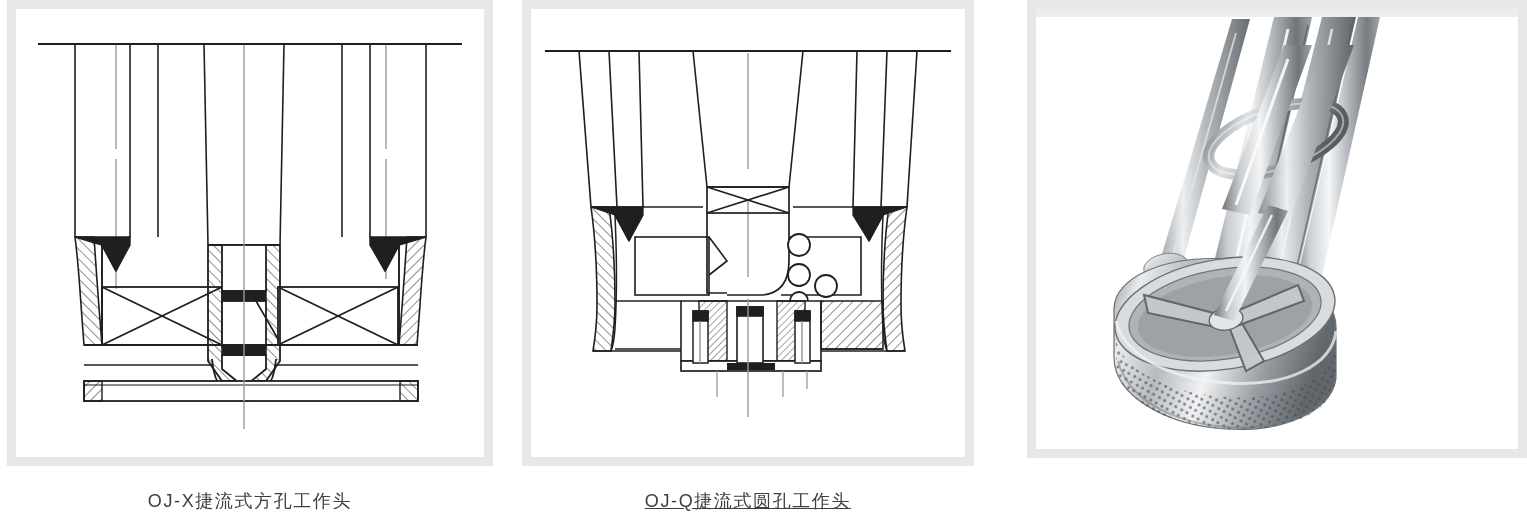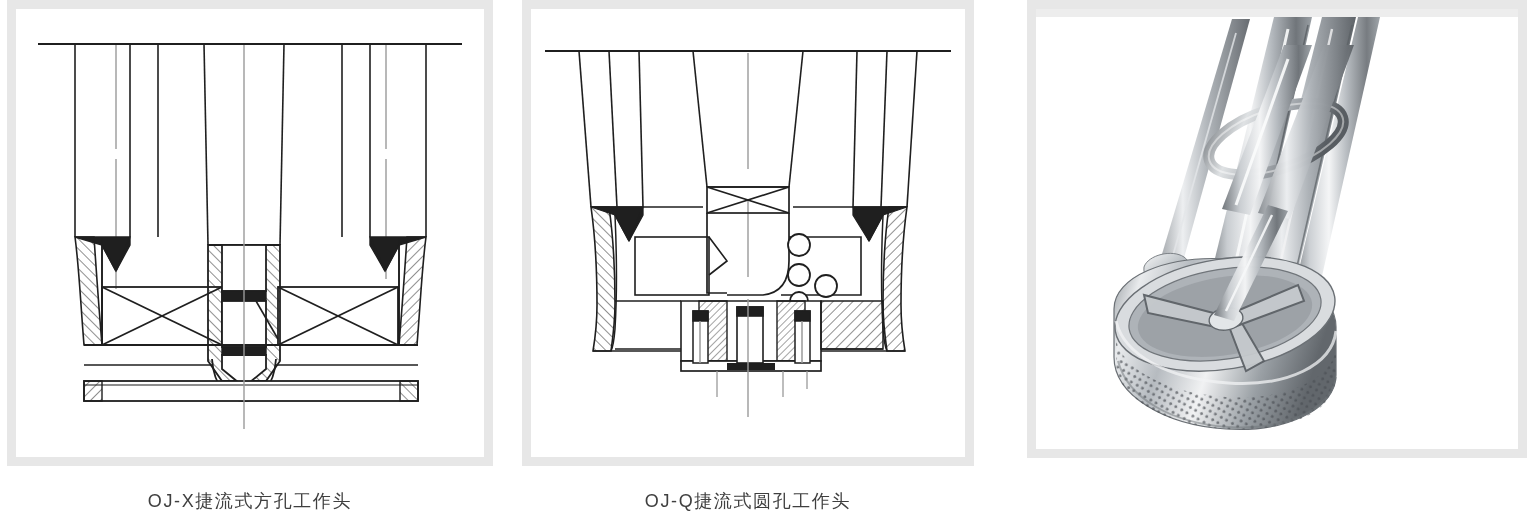--- a/index.html
+++ b/index.html
@@ -53,21 +53,21 @@
   .caption {
     width: 100%;
     text-align: center;
     color: #3f3f3f;
     font-size: 18px;
     letter-spacing: 1.6px;
     line-height: 1;
     white-space: nowrap;
   }
   .panel-1 .caption { margin-top: 26px; }
-  .panel-2 .caption { margin-top: 26px; }
+  .panel-2 .caption { margin-top: 26px; text-decoration: underline; }
   .panel-3 .caption { margin-top: 34px; }
 
   
   .photo-wrap { position: absolute; inset: 0; background: #ffffff; }
   .photo-wrap svg { display: block; width: 100%; height: 100%; }
 </style>
 </head>
 <body>
 
 <div class="gallery">

